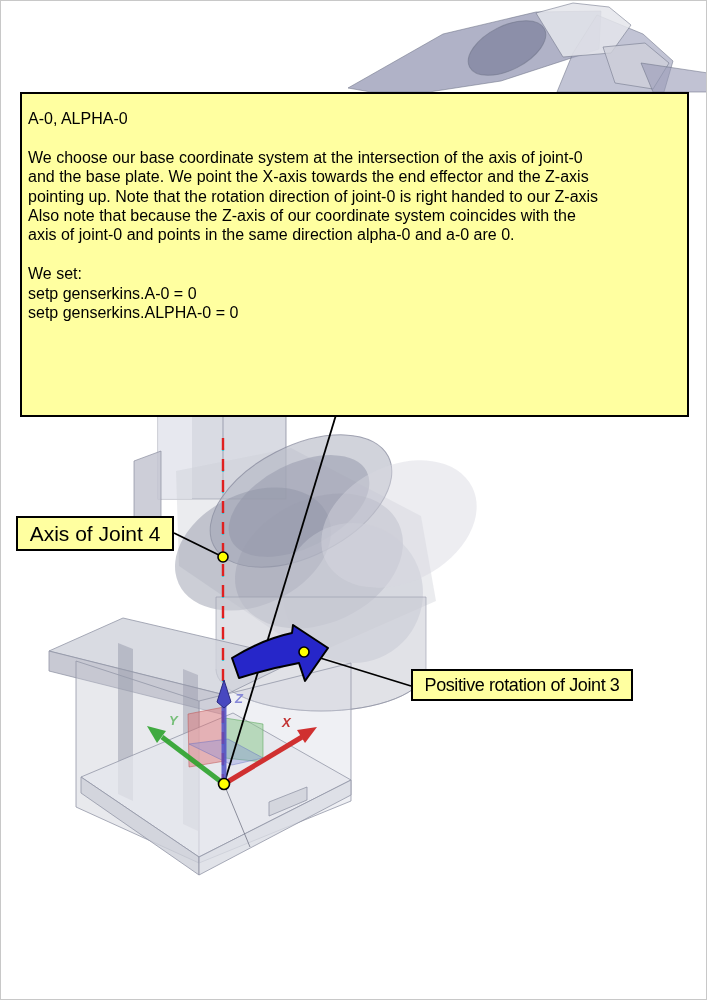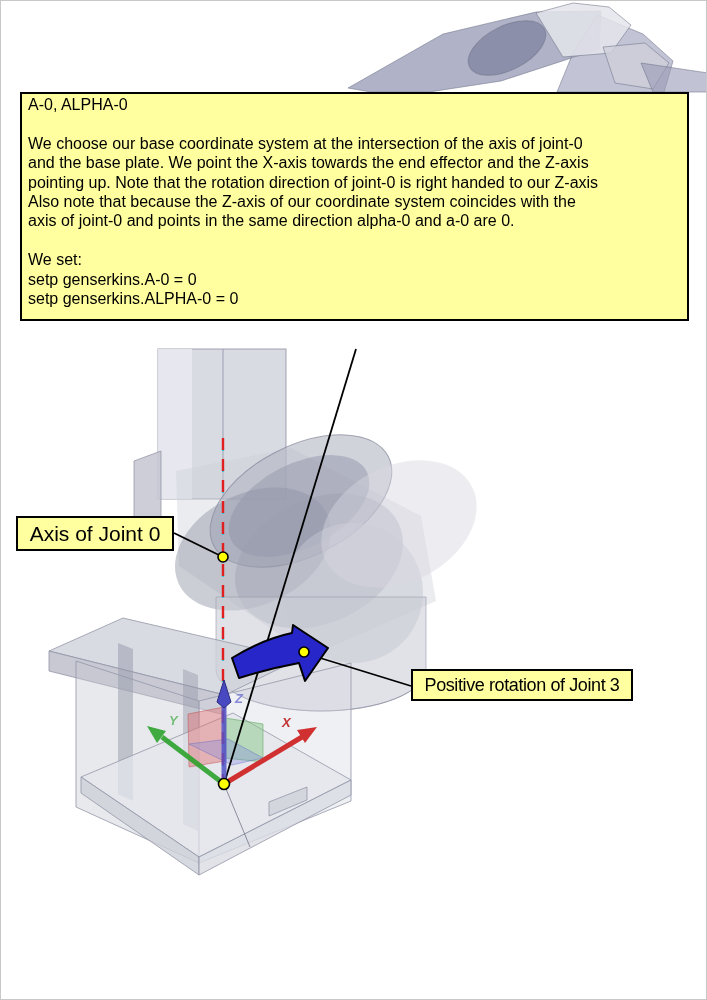--- a/index.html
+++ b/index.html
@@ -8,23 +8,23 @@
     font-family:"Liberation Sans","DejaVu Sans",sans-serif;color:#000;
     overflow:hidden;border:1px solid #c8c8c8;box-sizing:border-box;
   }
   svg{position:absolute;left:0;top:0;}
   .callout{
     position:absolute;background:#ffffa0;border:2px solid #000;
     box-sizing:border-box;display:flex;align-items:center;justify-content:center;
     z-index:3;
   }
   #info-box{
-    position:absolute;left:19px;top:91px;width:669px;height:229px;
+    position:absolute;left:19px;top:91px;width:669px;height:325px;
     background:#ffffa0;border:2px solid #000;box-sizing:border-box;
-    padding:1px 0 0 6px;z-index:3;
+    padding:15px 0 0 6px;z-index:3;
   }
   #info-box .txt{
     font-size:16px;line-height:19.4px;white-space:pre;overflow:hidden;
   }
   #label-axis{left:15px;top:515px;width:158px;height:35px;font-size:21px;}
   #label-rotation{left:410px;top:668px;width:222px;height:32px;font-size:18px;letter-spacing:-0.4px;}
   .axis-letter{font-style:italic;font-weight:bold;font-size:13px;}
 </style>
 </head>
 <body>
@@ -122,20 +122,20 @@
 pointing up. Note that the rotation direction of joint-0 is right handed to our Z-axis
 Also note that because the Z-axis of our coordinate system coincides with the
 axis of joint-0 and points in the same direction alpha-0 and a-0 are 0.
 
 We set:
 setp genserkins.A-0 = 0
 setp genserkins.ALPHA-0 = 0</div>
   </div>
 
   <div id="label-axis" class="callout">
-    <span>Axis of Joint 0</span>
+    <span>Axis of Joint 4</span>
   </div>
 
   <div id="label-rotation" class="callout">
     <span>Positive rotation of Joint 3</span>
   </div>
 
 </div>
 
 </body></html>

